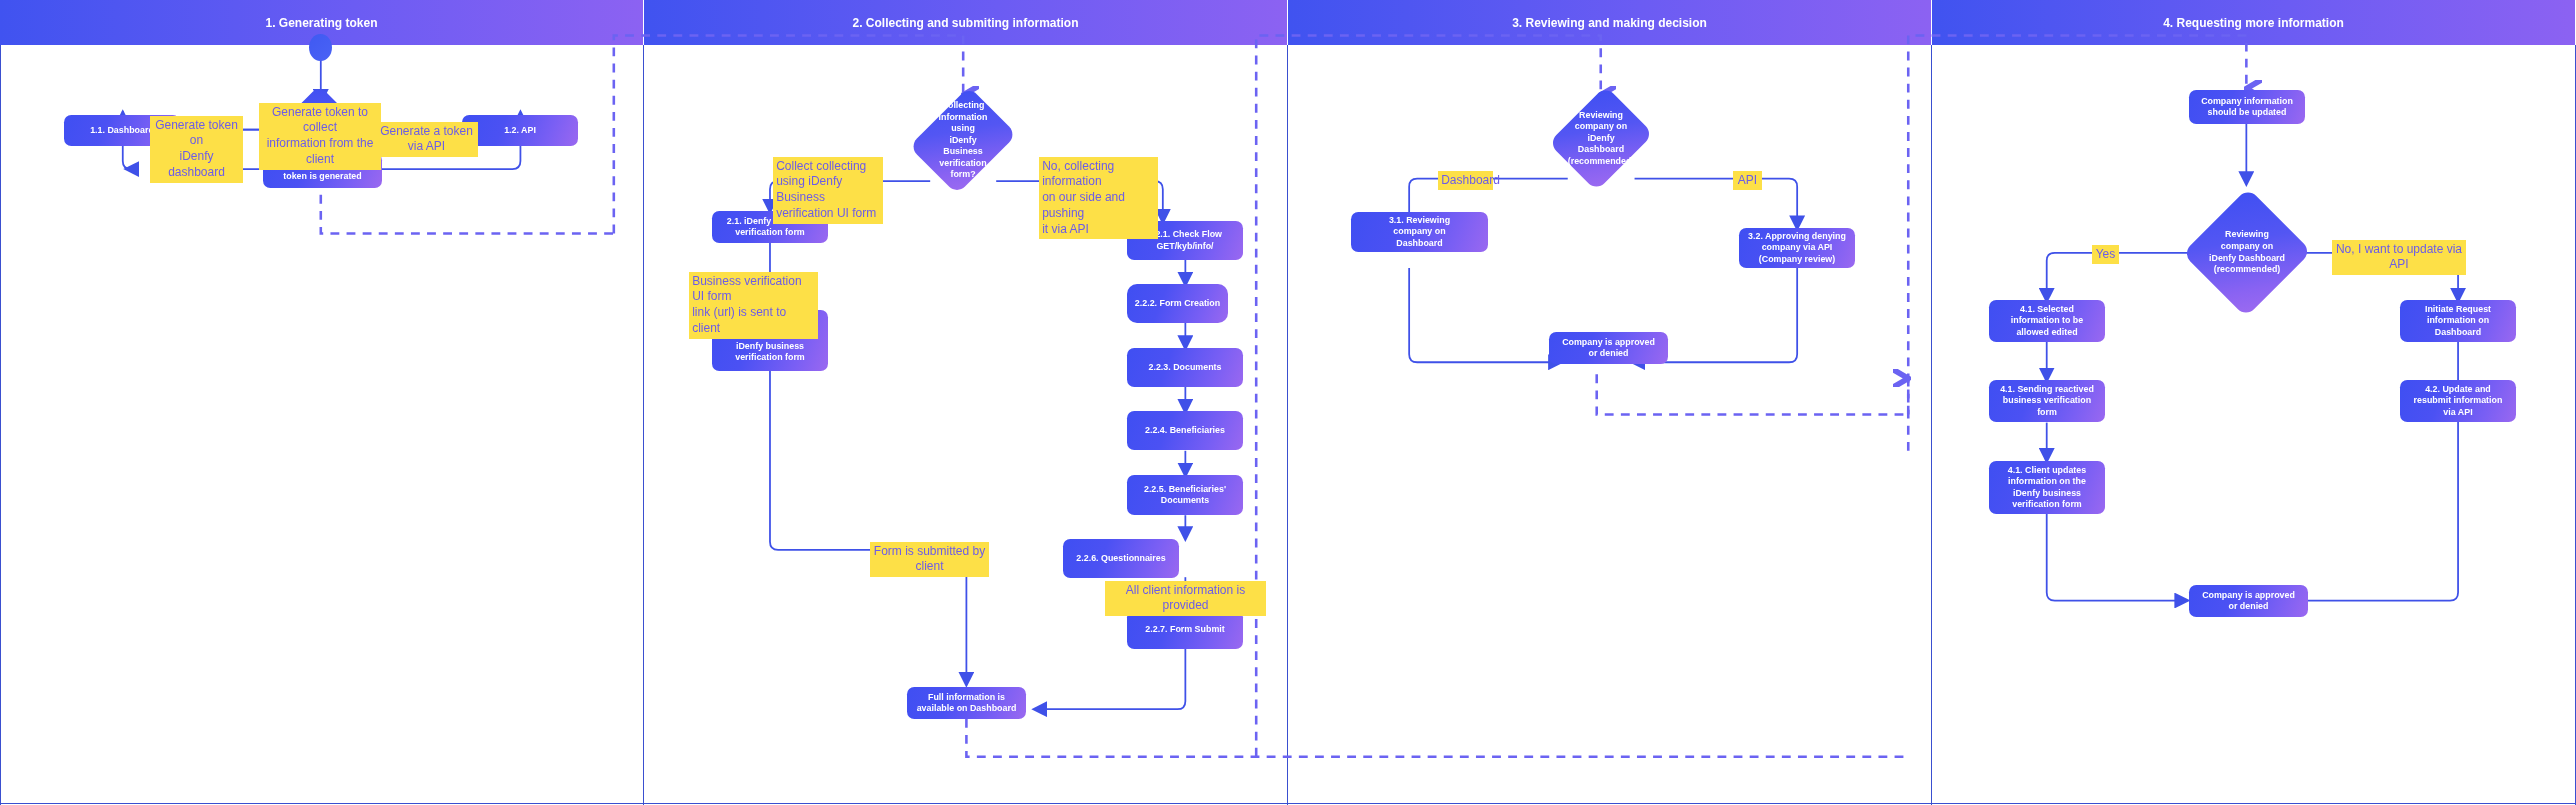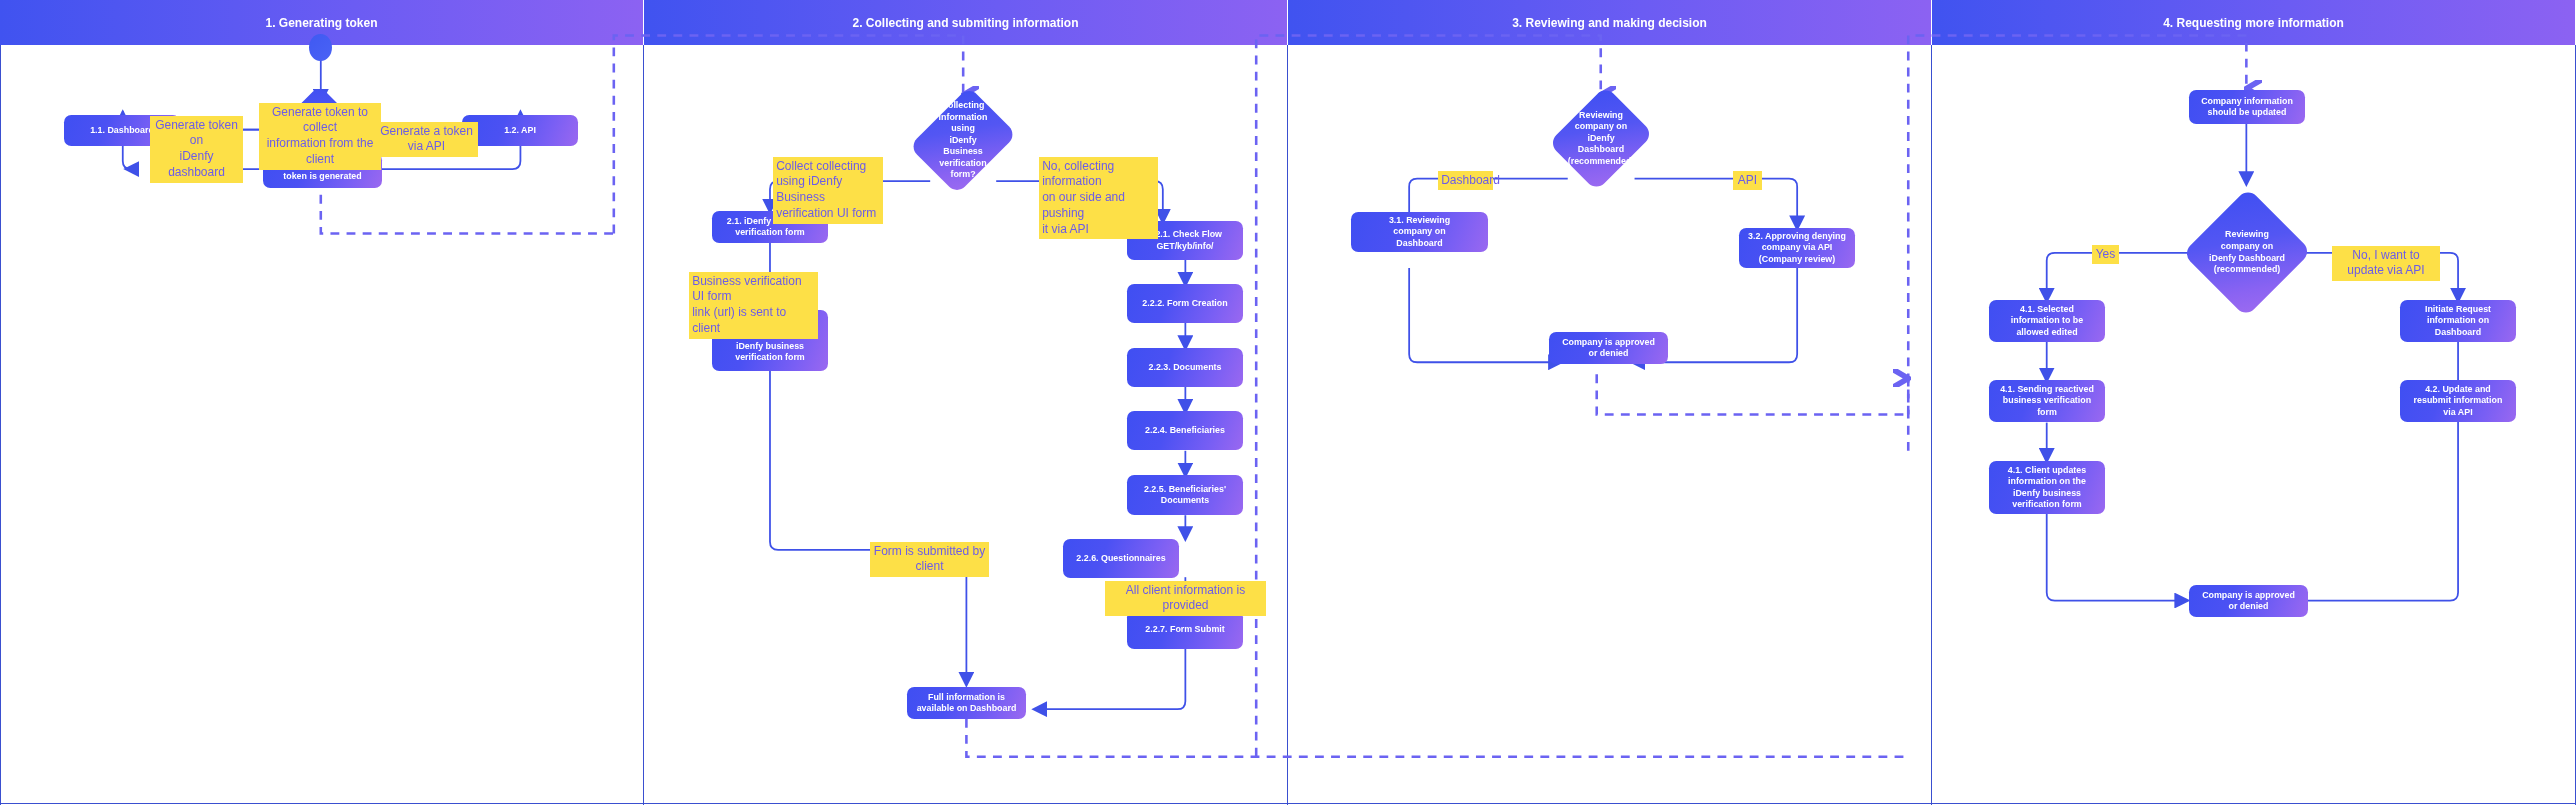--- a/index.html
+++ b/index.html
@@ -223,21 +223,21 @@
 
   <div class="node" style="left:712px; top:310px; width:116px; height:61px; white-space:pre-line;"><span>Client provides the
 information using
 iDenfy business
 verification form</span></div>
 
   <div class="elabel center" style="left:870px; top:542px; width:119px;"><span>Form is submitted by client</span></div>
 
   <div class="node" style="left:1127px; top:221px; width:116px; height:39px; white-space:pre-line;"><span>2.2.1. Check Flow
 GET/kyb/info/</span></div>
-  <div class="node" style="left:1127px; top:284px; width:116px; height:39px;">
+  <div class="node" style="left:1127px; top:284px; width:101px; height:39px;border-radius:10px;">
       <span>2.2.2. Form Creation</span>
     </div>
   <div class="node" style="left:1127px; top:348px; width:116px; height:39px;justify-content:center;">
       <span>2.2.3. Documents</span>
     </div>
   <div class="node" style="left:1127px; top:411px; width:116px; height:39px;">
       <span>2.2.4. Beneficiaries</span>
     </div>
   <div class="node" style="left:1127px; top:475px; width:116px; height:40px; white-space:pre-line;"><span>2.2.5. Beneficiaries'
 Documents</span></div>
@@ -278,21 +278,21 @@
 
   <div class="diamond" style="left:2202px; top:206px; width:90px; height:93px;">
     <div class="dshape"></div>
     <div class="dtext" style="white-space:pre-line;">Reviewing
 company on
 iDenfy Dashboard
 (recommended)</div>
   </div>
 
   <div class="elabel center" style="left:2092px; top:245px; width:27px;"><span>Yes</span></div>
-  <div class="elabel center" style="left:2332px; top:246px; width:108px;"><span>No, I want to update via API</span></div>
+  <div class="elabel center" style="left:2332px; top:240px; width:134px;"><span>No, I want to update via API</span></div>
 
   <div class="node" style="left:1989px; top:300px; width:116px; height:42px; white-space:pre-line;"><span>4.1. Selected
 information to be
 allowed edited</span></div>
   <div class="node" style="left:1989px; top:380px; width:116px; height:42px; white-space:pre-line;"><span>4.1. Sending reactived
 business verification
 form</span></div>
   <div class="node" style="left:1989px; top:461px; width:116px; height:53px; white-space:pre-line;"><span>4.1. Client updates
 information on the
 iDenfy business

